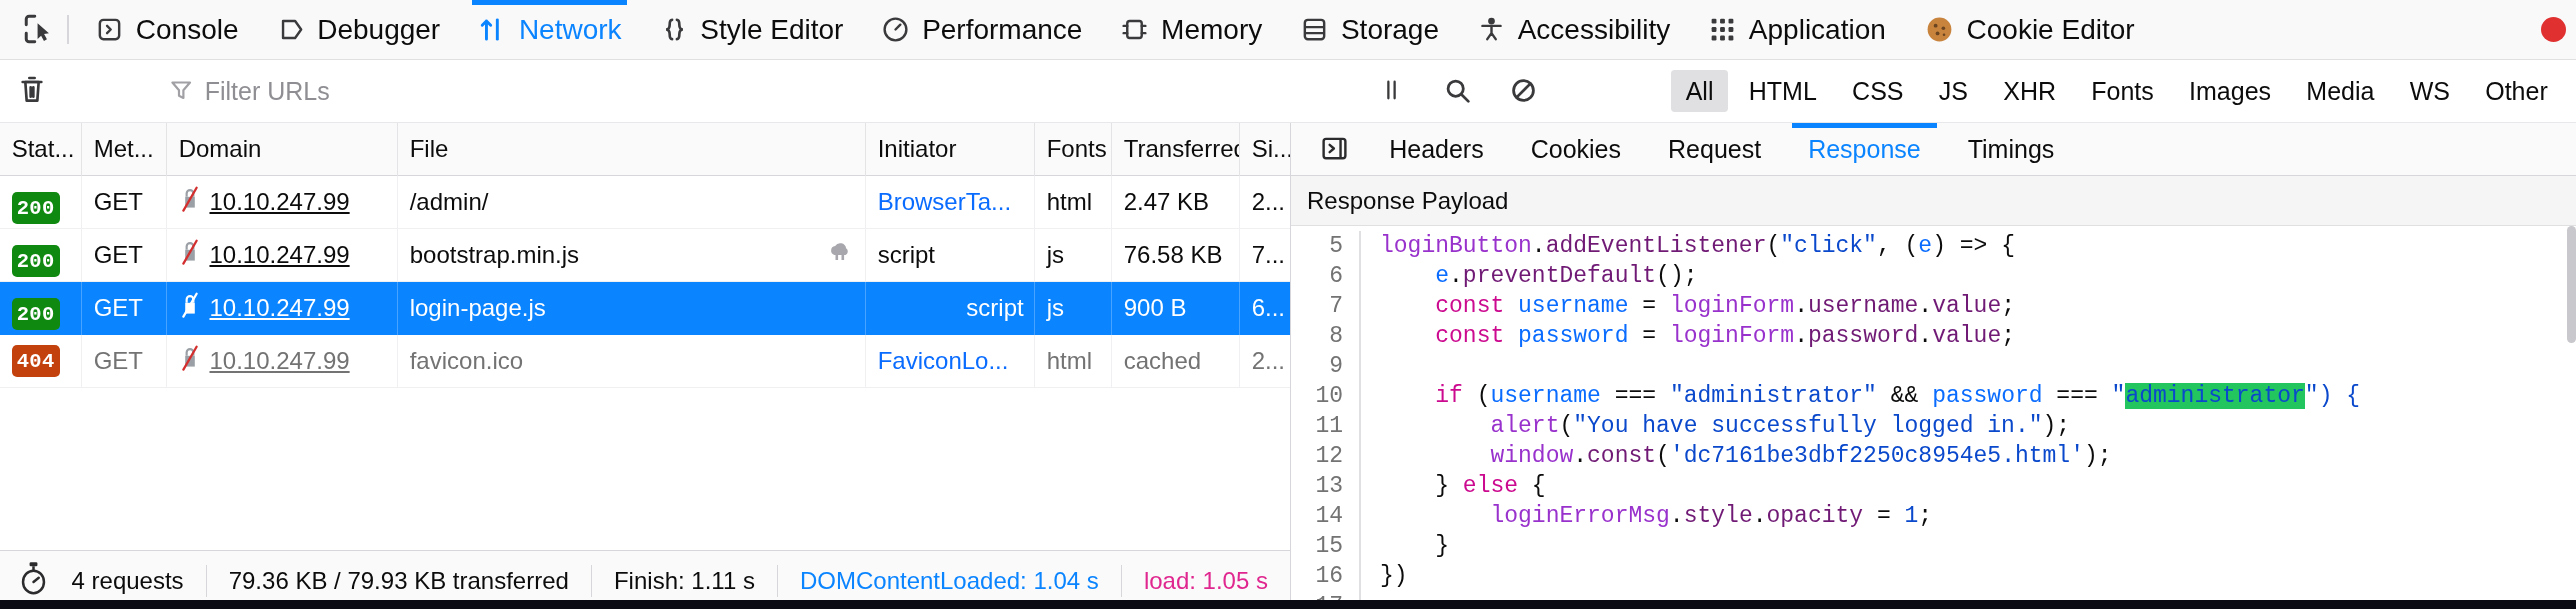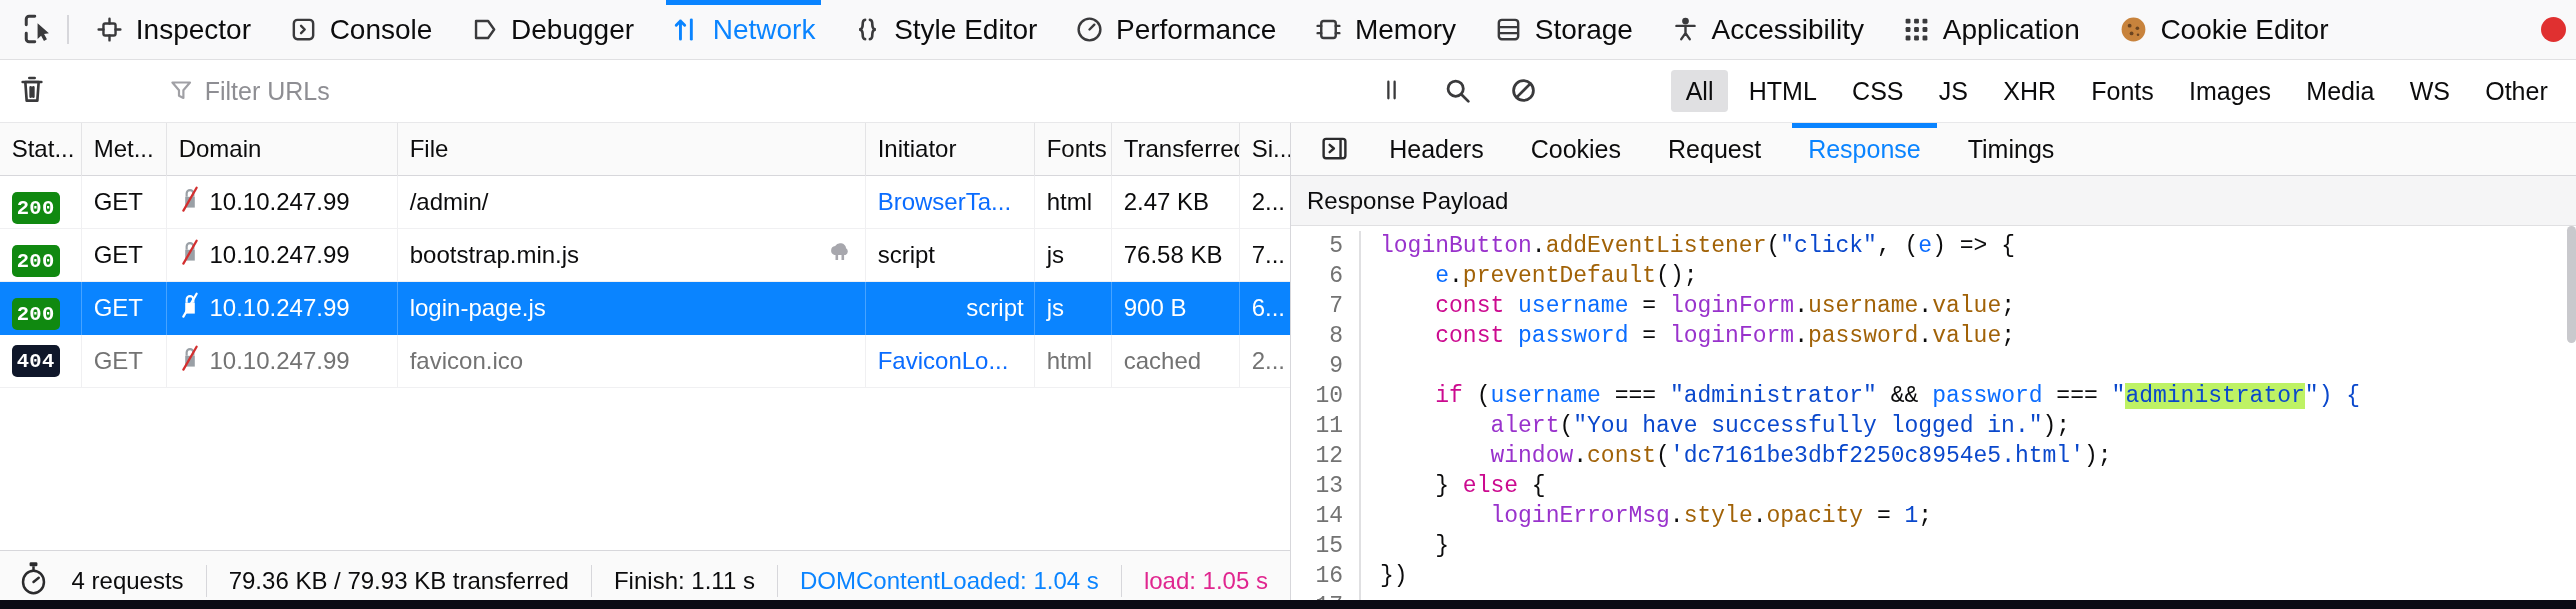--- a/index.html
+++ b/index.html
@@ -192,23 +192,23 @@
   .badge {
     display: inline-flex; align-items: center; justify-content: center;
     min-width: 48px; height: 32px;
     border-radius: 5.1px;
     font-size: 20.5px; font-weight: 700;
     color: #ffffff;
     font-family: "Liberation Mono", monospace;
     letter-spacing: 0.4px;
   }
   .badge.s200 { background: #108910; margin-top: 12px; }
-  .badge.s404 { background: #0f172a; }
-
-  .dom-cell { gap: 8.8px; }
+  .badge.s404 { background: #c2410c; }
+
+  .dom-cell { gap: 8.8px; text-decoration: underline; }
   .init-link { color: #0a6cff; }
 
   
   .statusbar {
     height: 60px; min-height: 60px;
     background: #fafafa;
     border-top: 1.5px solid #d7d7db;
     display: flex; align-items: center;
     padding-left: 17.6px;
     font-size: 24px;
@@ -276,25 +276,25 @@
     padding-right: 16px;
     color: #737373;
     border-right: 2.2px solid #e0e0e2;
     user-select: none;
   }
   .ctext { padding-left: 19px; white-space: pre; }
 
   .k-var   { color: #cc0a8f; }        
   .k-ident { color: #0a6cff; }        
   .k-obj   { color: #9932cc; }        
-  .k-prop  { color: #a16207; }        
+  .k-prop  { color: #701a75; }        
   .k-str   { color: #0a48cc; }        
   .k-plain { color: #0c0c0d; }
   .k-num   { color: #0a48cc; }
-  .sel-hl  { background: #bef264; }
+  .sel-hl  { background: #22c55e; }
 
   
   .darkstrip {
     position: absolute;
     left: 0; bottom: 0;
     width: 2576px; height: 10.3px;
     background: #0b0b14;
     z-index: 6;
   }
   .scroll-thumb-v {
@@ -312,29 +312,20 @@
     <div class="tb-picker">
       <span>
         <svg width="34" height="34" viewBox="0 0 24 24" fill="none" stroke="#3a3a3c" stroke-width="2.1">
           <path d="M9 3H5a2 2 0 0 0-2 2v4M3 15v4a2 2 0 0 0 2 2h4" stroke-linecap="round"></path>
           <path d="M11 8l8 7-3.4.6 2 3.6-2.1 1.2-2-3.7L11 19z" fill="#3a3a3c" stroke="none"></path>
         </svg>
       </span>
     </div>
     <div class="tb-sep"></div>
 
-    <div class="tab">
-      <span>
-        <svg width="29" height="29" viewBox="0 0 24 24" fill="none" stroke="#3a3a3c" stroke-width="2">
-          <rect x="7" y="7" width="10" height="10" rx="1.5"></rect>
-          <path d="M12 3v4M12 17v4M3 12h4M17 12h4" stroke-linecap="round"></path>
-        </svg>
-      </span>
-      <span class="tlabel">Inspector</span>
-    </div>
 
     <div class="tab">
       <span>
         <svg width="29" height="29" viewBox="0 0 24 24" fill="none" stroke="#3a3a3c" stroke-width="2">
           <rect x="4" y="4" width="16" height="16" rx="3"></rect>
           <path d="M10 9l3 3-3 3" stroke-linecap="round" stroke-linejoin="round"></path>
         </svg>
       </span>
       <span class="tlabel">Console</span>
     </div>

